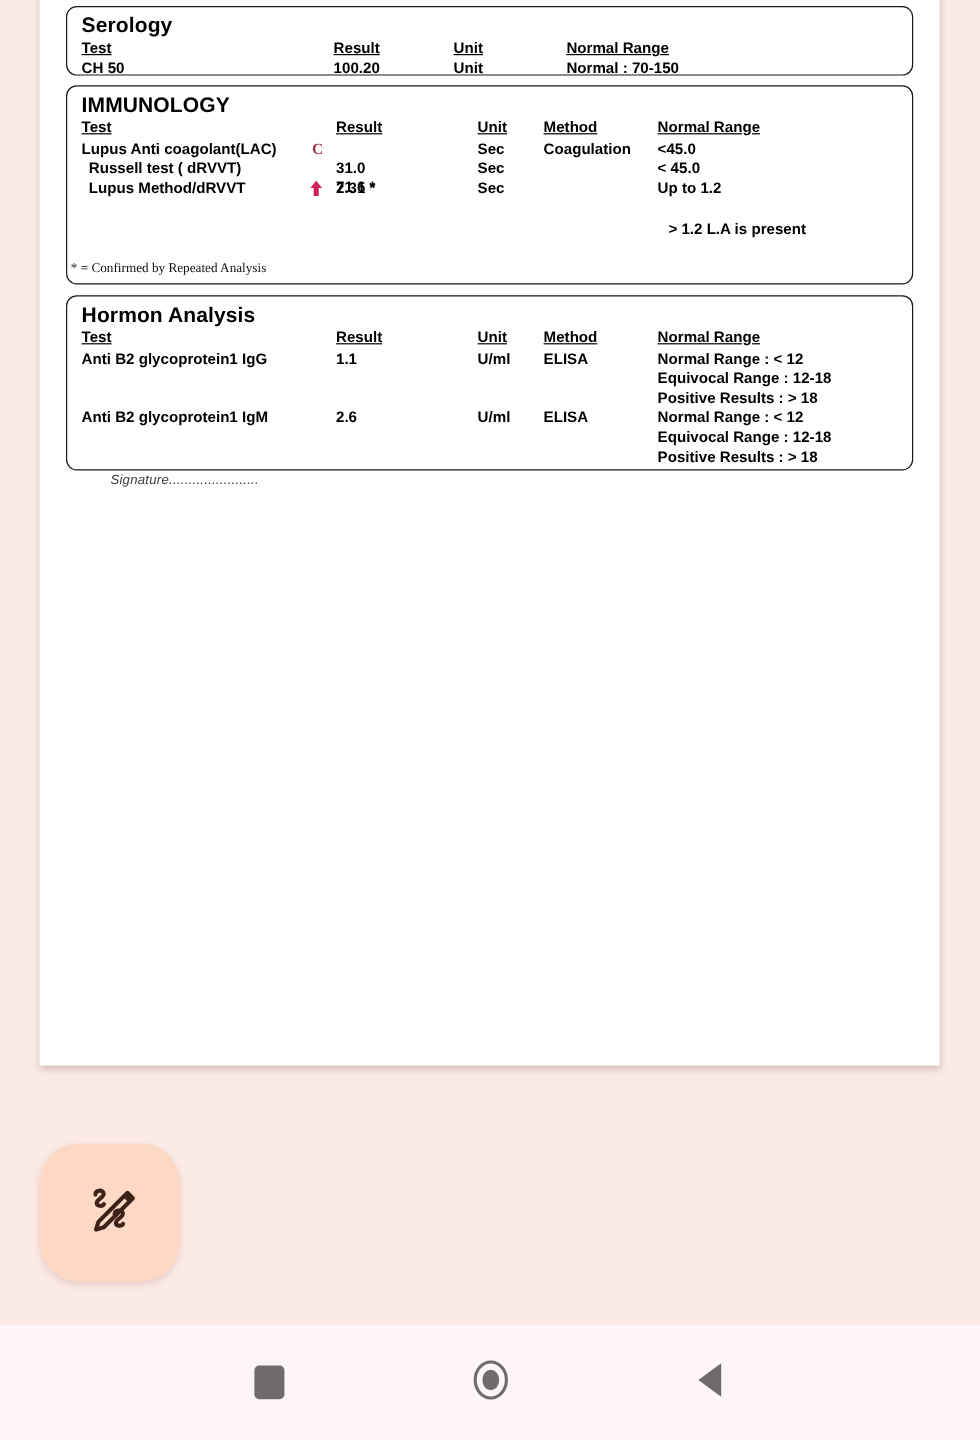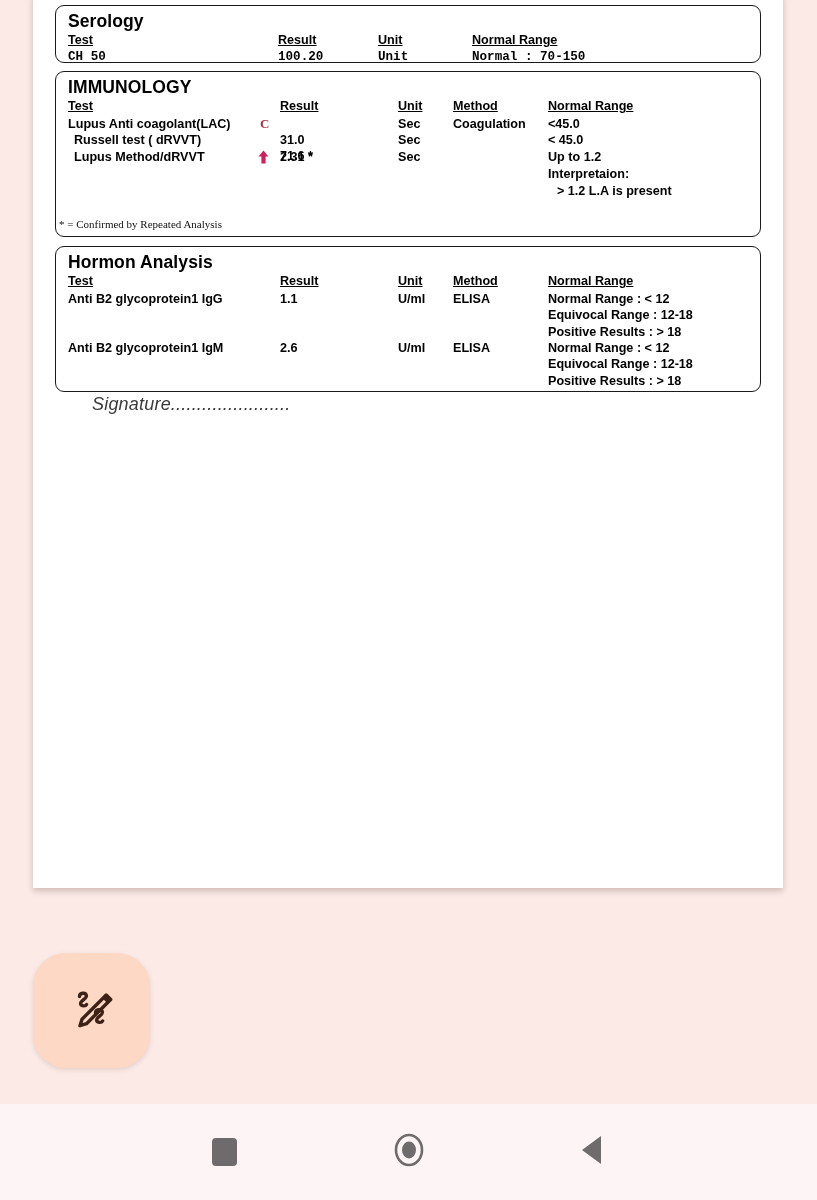--- a/index.html
+++ b/index.html
@@ -53,21 +53,21 @@
   .flag-c {
     position:absolute;
     font-family:"Liberation Serif", serif;
     font-size:13px; font-weight:700; color:#a33048; line-height:16px;
   }
   .flag-arrow { position:absolute; width:11px; height:14px; }
 
   
   .signature {
     position:absolute; left:59px; top:402px;
-    font-size:18px; font-style:italic; color:#3a3a3a;
+    font-size:11px; font-style:italic; color:#3a3a3a;
     letter-spacing:0.2px; white-space:nowrap;
   }
 
   
   .fab {
     position:absolute; left:33px; top:953px; width:117px; height:115px;
     background:#fdd8c4; border-radius:33px;
     box-shadow:0 2px 5px rgba(160,120,110,0.22);
     display:flex; align-items:center; justify-content:center;
   }
@@ -97,21 +97,21 @@
     <div class="card" id="card-serology">
       <div class="card-title">Serology</div>
 
       <div class="row" style="top:26px;">
         <span class="cell head" style="left:12px;">Test</span>
         <span class="cell head" style="left:222px;">Result</span>
         <span class="cell head" style="left:322px;">Unit</span>
         <span class="cell head" style="left:416px;">Normal Range</span>
       </div>
 
-      <div class="row" style="top:43px;font-family:Liberation Mono, monospace;">
+      <div class="row" style="top:43px;">
         <span class="cell reg" style="left:12px;">CH 50</span>
         <span class="cell reg" style="left:222px;">100.20</span>
         <span class="cell reg" style="left:322px;">Unit</span>
         <span class="cell reg" style="left:416px;">Normal : 70-150</span>
       </div>
     </div>
 
     <div class="card" id="card-immuno">
       <div class="card-title">IMMUNOLOGY</div>
 
@@ -142,23 +142,20 @@
       <div class="row" style="top:77px;">
         <span class="cell reg" style="left:18px;">Lupus Method/dRVVT</span>
         <span class="flag-arrow" style="left:202px; top:1px;">
           <svg width="11" height="14" viewBox="0 0 11 14" aria-hidden="true">
             <path d="M5.5 0.6 L10.4 6.6 L7.6 6.6 L7.6 13.4 L3.4 13.4 L3.4 6.6 L0.6 6.6 Z" fill="#cf1f5c"></path>
           </svg>
         </span>
         <span class="cell reg" style="left:224px;">2.31 *</span>
         <span class="cell reg" style="left:342px;">Sec</span>
         <span class="cell reg" style="left:492px;">Up to 1.2</span>
-      </div>
-      <div class="row" style="top:94px;">
-        <span class="cell reg" style="left:492px;">Interpretaion:</span>
       </div>
       <div class="row" style="top:111px;">
         <span class="cell reg" style="left:477px;margin-left:24px;">&gt; 1.2 L.A is present</span>
       </div>
 
       <div class="footnote" style="top:146px;">* = Confirmed by Repeated Analysis</div>
     </div>
 
     <div class="card" id="card-hormon">
       <div class="card-title">Hormon Analysis</div>

